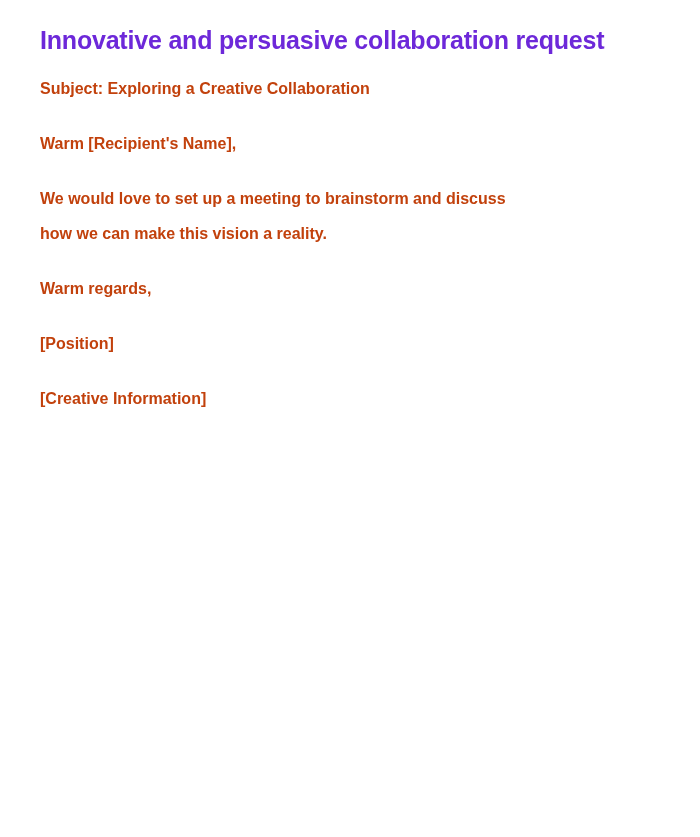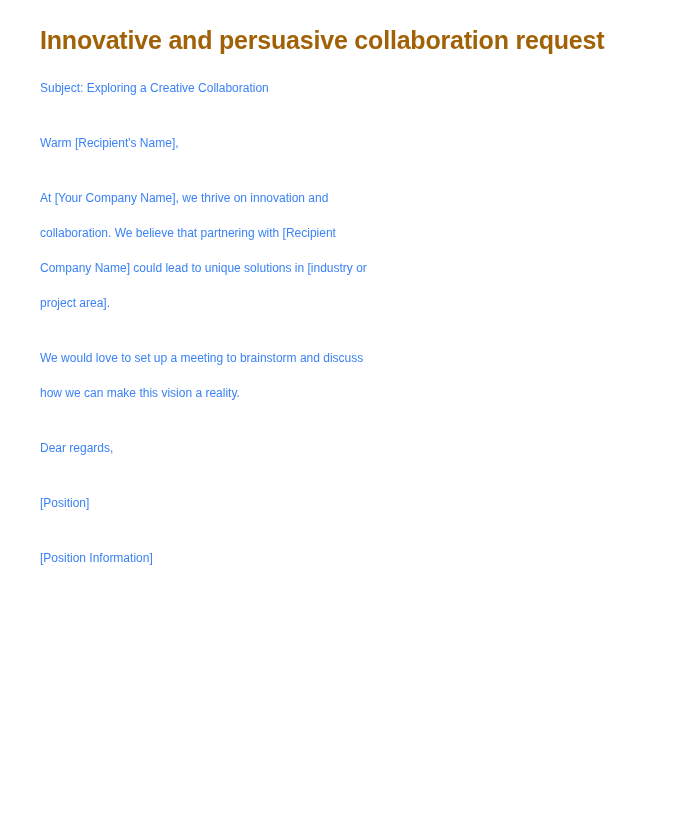--- a/index.html
+++ b/index.html
@@ -16,48 +16,44 @@
     font-family: "Liberation Sans", "DejaVu Sans", sans-serif;
   }
   .doc {
     padding: 24px 70px 40px 40px;
   }
   h1.doc-title {
     margin: 0 0 14px 0;
     font-size: 25px;
     line-height: 33px;
     font-weight: 700;
-    color: #a16207;
+    color: #6d28d9;
     letter-spacing: -0.2px;
   }
   p.para {
     margin: 0 0 20px 0;
-    font-size: 12px;
+    font-size: 16px;
     line-height: 35px;
-    font-weight: 400;
-    color: #3b82f6;
+    font-weight: 700;
+    color: #c2410c;
     white-space: pre-line; 
     max-width: 590px;
   }
   p.para:last-child {
     margin-bottom: 0;
   }
 </style>
 </head>
 <body>
 
 <div class="page">
   <main class="doc">
     <h1 class="doc-title">Innovative and persuasive collaboration request</h1>
 
     <p class="para">Subject: Exploring a Creative Collaboration</p>
     <p class="para">Warm [Recipient's Name],</p>
-    <p class="para">At [Your Company Name], we thrive on innovation and
-collaboration. We believe that partnering with [Recipient
-Company Name] could lead to unique solutions in [industry or
-project area].</p>
     <p class="para">We would love to set up a meeting to brainstorm and discuss
 how we can make this vision a reality.</p>
-    <p class="para">Dear regards,</p>
+    <p class="para">Warm regards,</p>
     <p class="para">[Position]</p>
-    <p class="para">[Position Information]</p>
+    <p class="para">[Creative Information]</p>
   </main>
 </div>
 
 </body></html>

